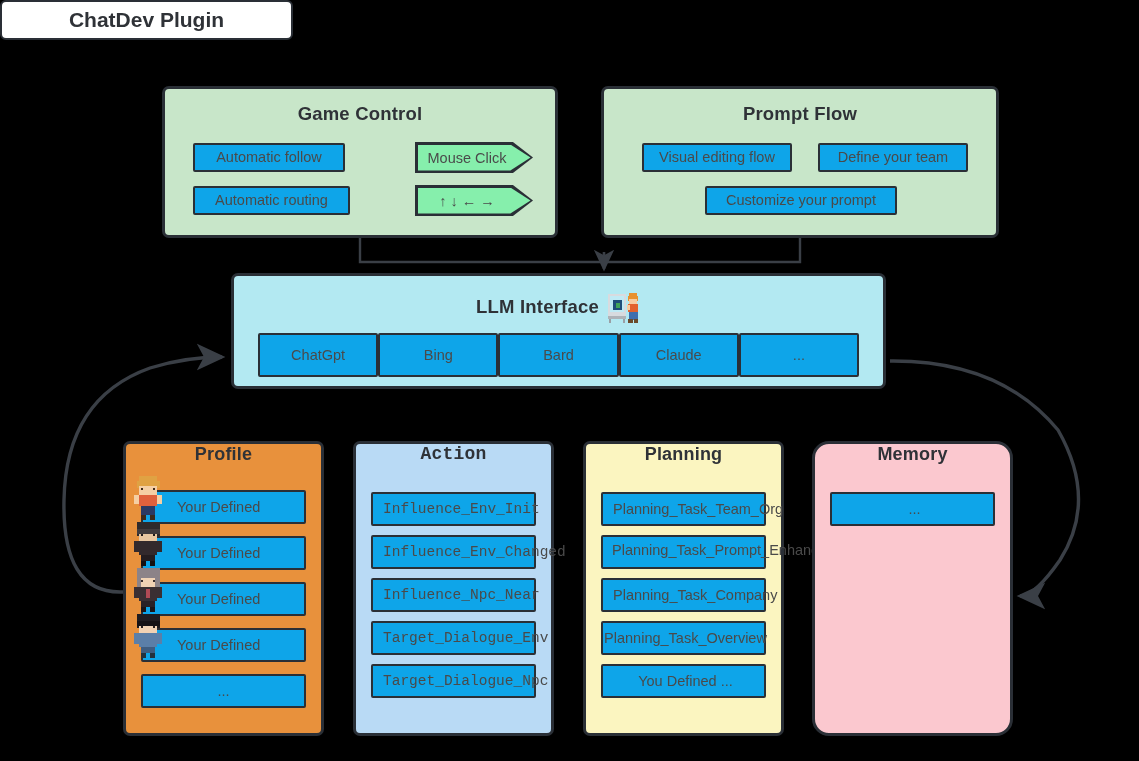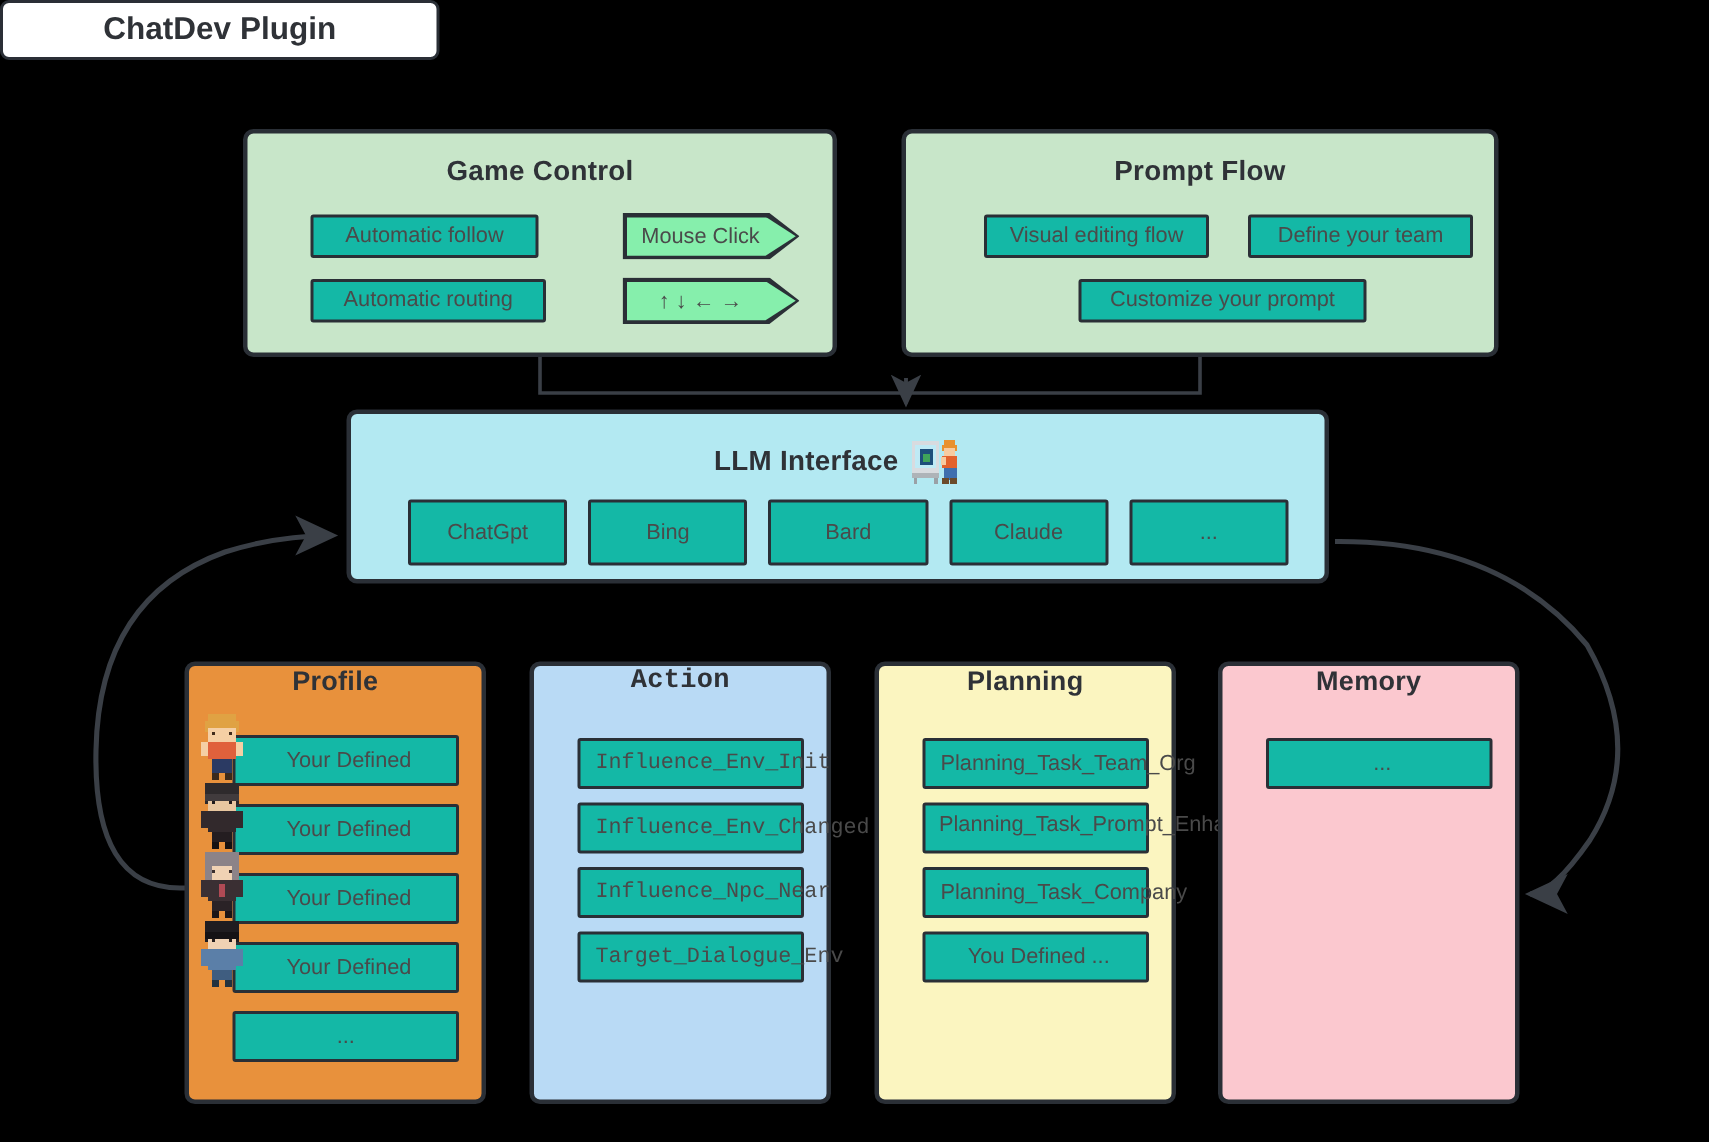--- a/index.html
+++ b/index.html
@@ -22,30 +22,29 @@
     border: 3px solid #2a2f36;
     border-radius: 7px;
   }
   .panel-title {
     text-align: center;
     font-weight: bold;
     color: #2f3237;
     letter-spacing: .2px;
   }
   .chip {
-    background: #14b8a6;
+    background: #0ea5e9;
     border: 2.5px solid #2a2f36;
     color: #4a4a4a;
     display: flex;
     align-items: center;
     justify-content: center;
     font-size: 14.5px;
     line-height: 1.15;
     text-align: center;
-    margin-left: 14px;
   }
 
   
   #title-card {
     left: 430px; top: 25px;
     width: 293px; height: 40px;
     background: #ffffff;
     border: 2.5px solid #2a2f36;
     border-radius: 6px;
     display: flex; align-items: center; justify-content: center;
@@ -107,21 +106,21 @@
   .llm-chip {
     width: 124px; height: 44px;
     border-radius: 2px;
   }
 
   
   .col-panel { top: 441px; height: 295px; }
   #profile  { left: 123px; width: 201px; background: #e8913c; }
   #action   { left: 353px; width: 201px; background: #b9daf5; font-family: Liberation Mono, monospace; }
   #planning { left: 583px; width: 201px; background: #fbf5c0; }
-  #memory   { left: 812px; width: 201px; background: #fbc8cf; }
+  #memory   { left: 812px; width: 201px; background: #fbc8cf; border-radius: 17px; }
   .col-panel .panel-title { font-size: 18px; margin-top: 0; }
 
   .col-list {
     position: absolute;
     left: 15px; right: 15px; top: 48px;
     display: flex; flex-direction: column; gap: 9px;
   }
   .col-chip {
     min-height: 34px;
     border-radius: 2px;
@@ -310,29 +309,31 @@
     </div>
   </div>
 
   <div class="panel col-panel" id="action">
     <div class="panel-title">Action</div>
     <div class="col-list">
       <div class="chip col-chip">Influence_Env_Init</div>
       <div class="chip col-chip">Influence_Env_Changed</div>
       <div class="chip col-chip">Influence_Npc_Near</div>
       <div class="chip col-chip">Target_Dialogue_Env</div>
+      <div class="chip col-chip">Target_Dialogue_Npc</div>
     </div>
   </div>
 
   <div class="panel col-panel" id="planning">
     <div class="panel-title">Planning</div>
     <div class="col-list">
       <div class="chip col-chip">Planning_Task_Team_Org</div>
       <div class="chip col-chip wrap">Planning_Task_Prompt_Enhance</div>
       <div class="chip col-chip">Planning_Task_Company</div>
+      <div class="chip col-chip centered">Planning_Task_Overview</div>
       <div class="chip col-chip centered">You Defined ...</div>
     </div>
   </div>
 
   <div class="panel col-panel" id="memory">
     <div class="panel-title">Memory</div>
     <div class="col-list">
       <div class="chip col-chip dots">...</div>
     </div>
   </div>

